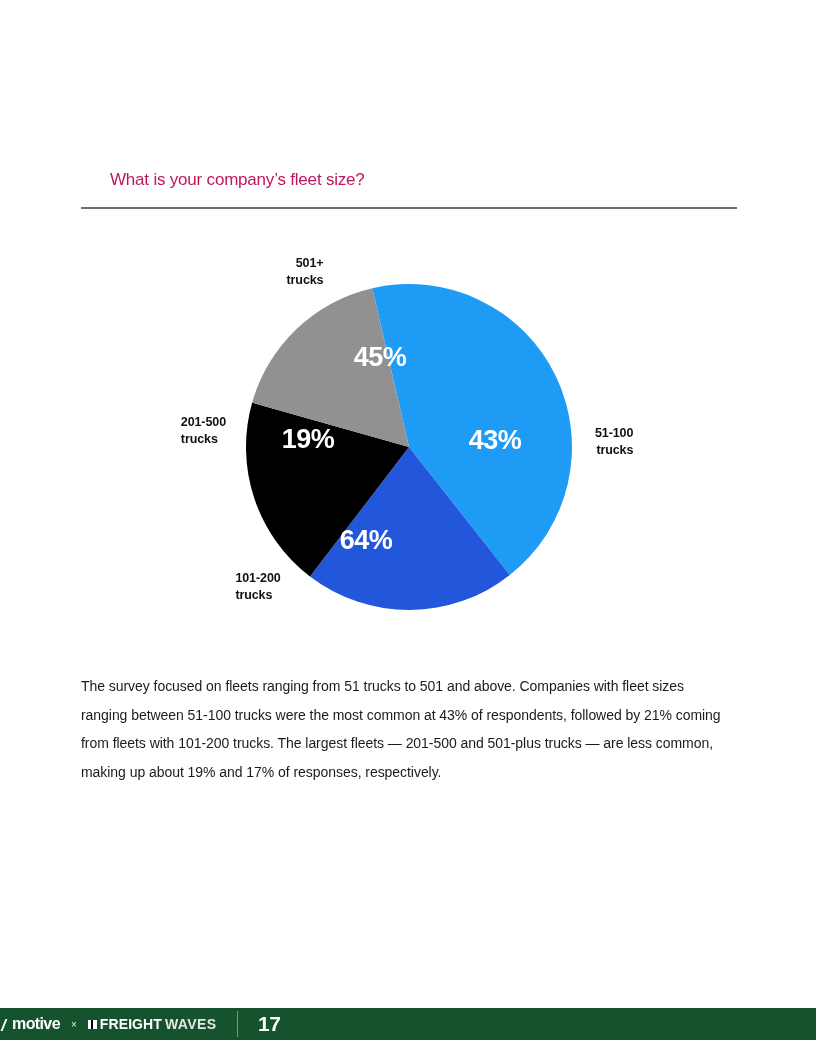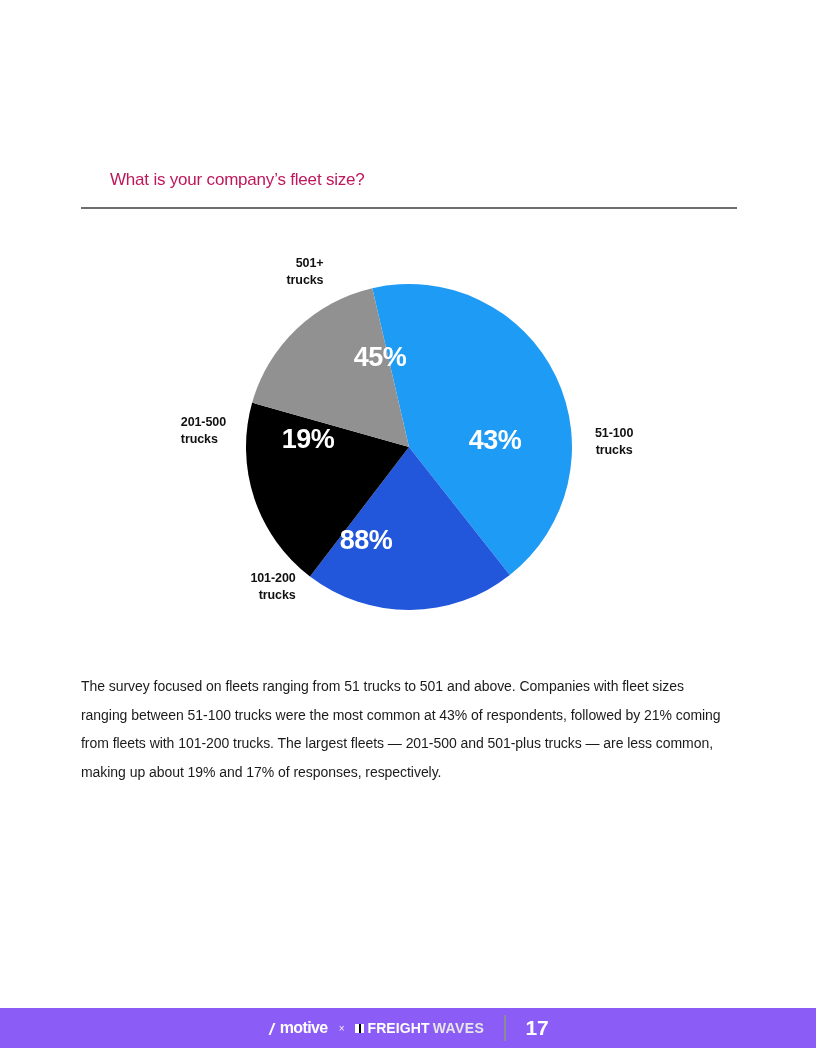--- a/index.html
+++ b/index.html
@@ -94,47 +94,47 @@
     font-weight: 700;
     color: #111111;
     line-height: 1.35;
     letter-spacing: -0.1px;
     white-space: nowrap;
   }
   .cat-label .l2 { display: block; }
 
   .lbl-501    { left: 305px; top: 25px;  text-align: right; transform: translateX(-50%); }
   .lbl-201500 { left: 226px; top: 184px; text-align: left;  transform: translateX(-100%); }
-  .lbl-101200 { left: 258px; top: 340px; text-align: right; transform: translateX(-50%); margin-left: 15px; }
-  .lbl-51100  { left: 595px; top: 195px; text-align: center; }
+  .lbl-101200 { left: 258px; top: 340px; text-align: left; transform: translateX(-50%); }
+  .lbl-51100  { left: 595px; top: 195px; text-align: right; }
 
   
   .body-copy {
     position: absolute;
     left: 81px;
     top: 658px;
     width: 650px;
     font-size: 14px;
     font-weight: 400;
     color: #1b1b1b;
     line-height: 2.05;
     letter-spacing: -0.05px;
   }
 
   
   .footer-bar {
     position: absolute;
     left: 0;
     top: 1008px;
     width: 816px;
-    height: 40px;
-    background: #8b5cf6;
-    display: flex;
-    align-items: center;
-    justify-content: center;
+    height: 32px;
+    background: #14532d;
+    display: flex;
+    align-items: center;
+    justify-content: flex-start;
   }
   .footer-inner {
     display: flex;
     align-items: center;
     gap: 11px;
   }
   .motive-logo {
     display: flex;
     align-items: center;
     color: #ffffff;
@@ -220,21 +220,21 @@
         <path d="M 163 163 L 126.33 4.18 A 163 163 0 0 1 263.80 291.09 Z" fill="#1E9BF5"></path>
 
         <path d="M 163 163 L 263.80 291.09 A 163 163 0 0 1 64.00 292.49 Z" fill="#2257DC"></path>
 
         <path d="M 163 163 L 64.00 292.49 A 163 163 0 0 1 6.16 118.62 Z" fill="#000000"></path>
 
         <path d="M 163 163 L 6.16 118.62 A 163 163 0 0 1 126.33 4.18 Z" fill="#919191"></path>
       </svg>
 
       <div class="slice-value" style="left:249px; top:156px;">43%</div>
-      <div class="slice-value" style="left:120px; top:256px;">88%</div>
+      <div class="slice-value" style="left:120px; top:256px;">64%</div>
       <div class="slice-value" style="left:62px; top:155px;">19%</div>
       <div class="slice-value" style="left:134px; top:73px;">45%</div>
     </div>
 
     <div class="cat-label lbl-501">
       <span>501+</span>
       <span class="l2">trucks</span>
     </div>
 
     <div class="cat-label lbl-201500">

